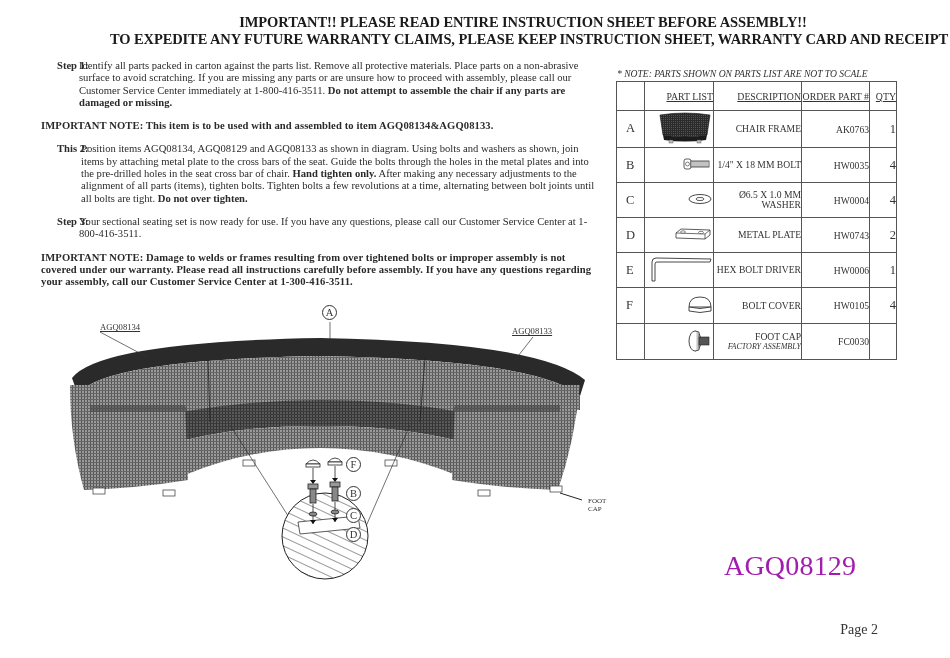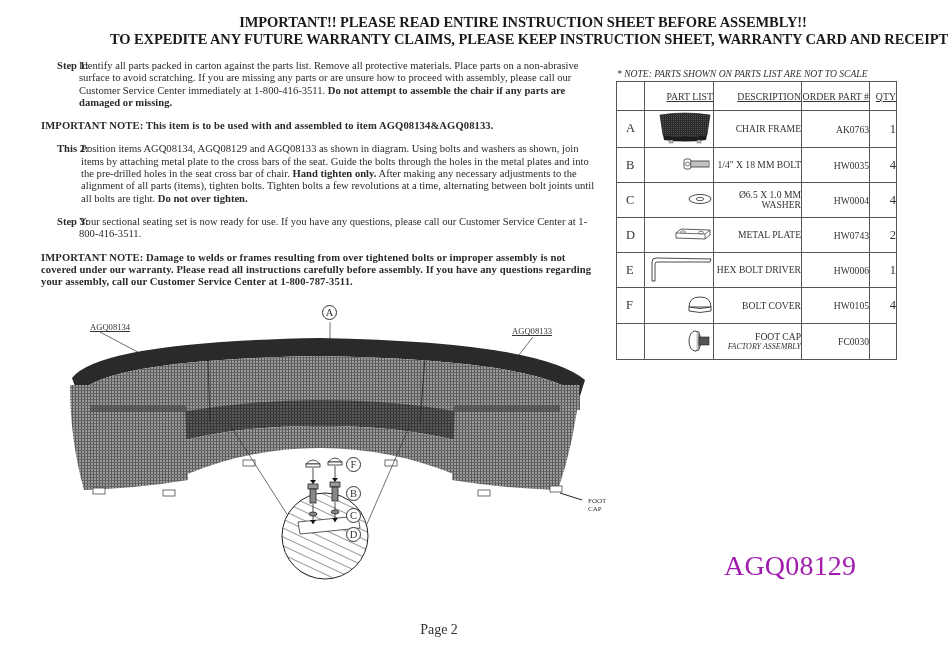--- a/index.html
+++ b/index.html
@@ -32,21 +32,21 @@
   .row-f td { height: 36px; }
   .row-g td { height: 36px; }
   .sub-italic { font-style: italic; font-size: 8px; }
 
   .diagram { position: absolute; left: 60px; top: 300px; width: 560px; height: 300px; }
   .label-small { position: absolute; font-size: 8.6px; color: #333; text-decoration: underline; }
   .foot-label { position: absolute; font-size: 7px; color: #333; }
   .callout { position: absolute; width: 15px; height: 15px; border: 1px solid #333; border-radius: 50%; font-size: 10.5px; line-height: 13px; text-align: center; color: #333; background: #fff; }
 
   .model-number { position: absolute; left: 724px; top: 550px; font-size: 28px; color: #a21caf; letter-spacing: 0.2px; }
-  .page-number { position: absolute; left: 0; width: 878px; top: 622px; text-align: center; font-size: 14px; color: #333; }
+  .page-number { position: absolute; left: 0; width: 878px; top: 622px; text-align: right; font-size: 14px; color: #333; }
 </style>
 </head>
 <body>
 
 <div class="header">
   <div>IMPORTANT!! PLEASE READ ENTIRE INSTRUCTION SHEET BEFORE ASSEMBLY!!</div>
   <div class="h2">TO EXPEDITE ANY FUTURE WARRANTY CLAIMS, PLEASE KEEP INSTRUCTION SHEET, WARRANTY CARD AND RECEIPT</div>
 </div>
 
 <div class="instructions">
@@ -60,21 +60,21 @@
     <span class="lbl">This 2:</span>
     <span>Position items AGQ08134,  AGQ08129 and AGQ08133 as shown in diagram.  Using bolts and washers as shown, join items by attaching  metal plate to the cross bars of the seat. Guide the bolts through the holes in the metal plates and into the pre-drilled holes in the seat cross bar of chair.</span>
     <b>Hand tighten only.</b>
     <span>After making any necessary adjustments to the alignment of all parts (items), tighten bolts.  Tighten  bolts a few revolutions at a time, alternating between bolt joints until all bolts are tight.</span>
     <b>Do not over tighten.</b>
   </div>
   <div class="step">
     <span class="lbl">Step 3:</span>
     <span>Your sectional seating set is now ready for use.  If you have any questions, please call our Customer Service Center at 1-800-416-3511.</span>
   </div>
-  <div class="note">IMPORTANT NOTE:  Damage to welds or frames resulting from over tightened bolts or improper assembly is not covered under our warranty. Please read all instructions carefully before assembly.  If you have any questions regarding your assembly, call our Customer Service Center at 1-800-787-3511.</div>
+  <div class="note">IMPORTANT NOTE:  Damage to welds or frames resulting from over tightened bolts or improper assembly is not covered under our warranty. Please read all instructions carefully before assembly.  If you have any questions regarding your assembly, call our Customer Service Center at 1-300-416-3511.</div>
 </div>
 
 <div class="scale-note">* NOTE: PARTS SHOWN ON PARTS LIST ARE NOT TO SCALE</div>
 
 <table class="parts">
   <tbody>
       <tr>
     <th></th>
     <th>PART LIST</th>
     <th>DESCRIPTION</th>
@@ -250,21 +250,21 @@
       <rect x="270" y="182" width="10" height="5" fill="#999"></rect>
       <rect x="272" y="187" width="6" height="14" fill="#888"></rect>
       <line x1="253" y1="204" x2="253" y2="224"></line>
       <line x1="275" y1="202" x2="275" y2="222"></line>
       <ellipse cx="253" cy="214" rx="4" ry="2" fill="#888"></ellipse>
       <ellipse cx="275" cy="212" rx="4" ry="2" fill="#888"></ellipse>
     </g>
     <path d="M250 180 L256 180 L253 184 Z M272 178 L278 178 L275 182 Z M250 220 L256 220 L253 224 Z M272 218 L278 218 L275 222 Z" fill="#111"></path>
   </svg>
 
-  <div class="label-small" style="left:30px;top:22px;text-decoration:underline;">AGQ08134</div>
+  <div class="label-small" style="left:40px;top:22px;text-decoration:underline;">AGQ08134</div>
   <div class="label-small" style="left:452px;top:26px;">AGQ08133</div>
   <div class="callout" style="left:262px;top:5px;">A</div>
   <div class="callout" style="left:286px;top:157px;">F</div>
   <div class="callout" style="left:286px;top:186px;">B</div>
   <div class="callout" style="left:286px;top:208px;">C</div>
   <div class="callout" style="left:286px;top:227px;">D</div>
   <div class="foot-label" style="left:528px;top:197px;">FOOT CAP</div>
 </div>
 
 <div class="model-number">AGQ08129</div>

